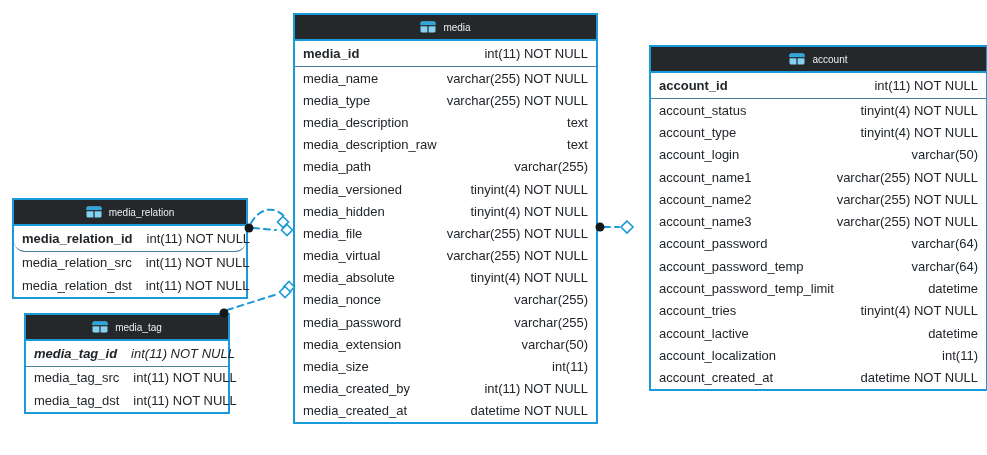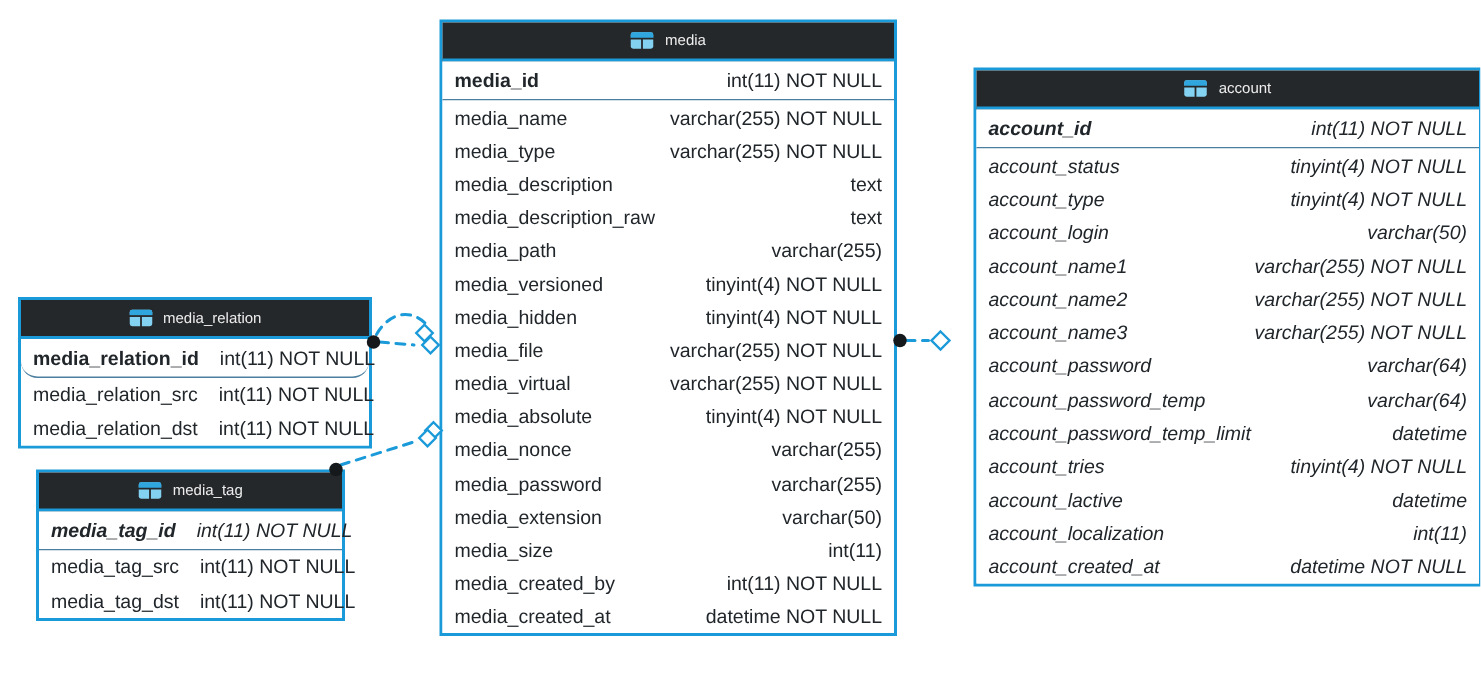--- a/index.html
+++ b/index.html
@@ -30,21 +30,21 @@
   .db-row.pk{border-bottom:1px solid var(--pksep);}
   .db-row.pk .cname{font-weight:bold;}
   .cname{margin-right:14px;}
   .ctype{text-align:right;}
 
   #table-media{left:293px;top:13px;width:305px;}
   #table-media .db-row{height:22.2px;}
   #table-media .db-row.pk{height:25px;}
 
   #table-account{left:633px;top:45px;width:339px;margin-left:16px;}
-  #table-account .db-row{height:22.3px;font-style:italic;}
+  #table-account .db-row{height:22.3px;}
   #table-account .db-row.pk{height:25px;}
 
   #table-media_relation{left:12px;top:178px;width:236px;margin-top:20px;}
   #table-media_relation .db-row{height:22.5px;}
   #table-media_relation .db-row.pk{height:24.5px;border-radius:11px;}
 
   #table-media_tag{left:24px;top:313px;width:206px;}
   #table-media_tag .db-row{height:22.5px;}
   #table-media_tag .db-row.pk{height:24.5px;font-style:italic;}
 

